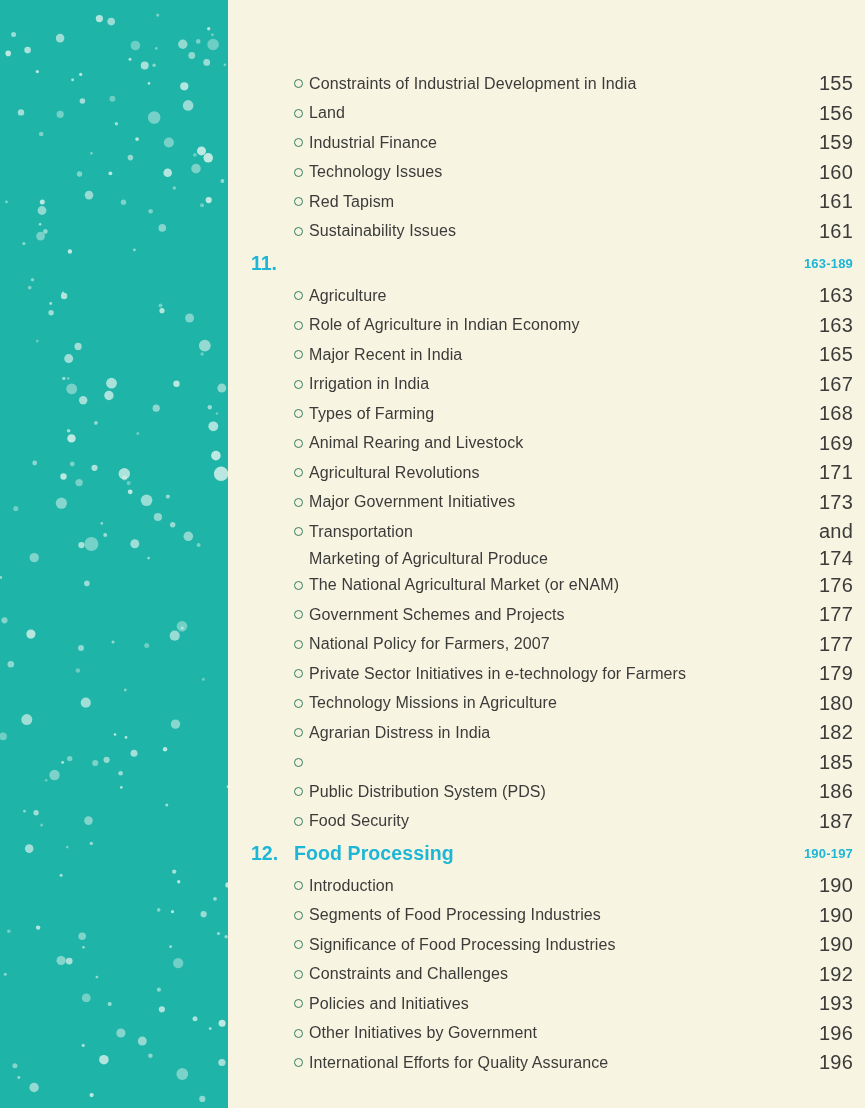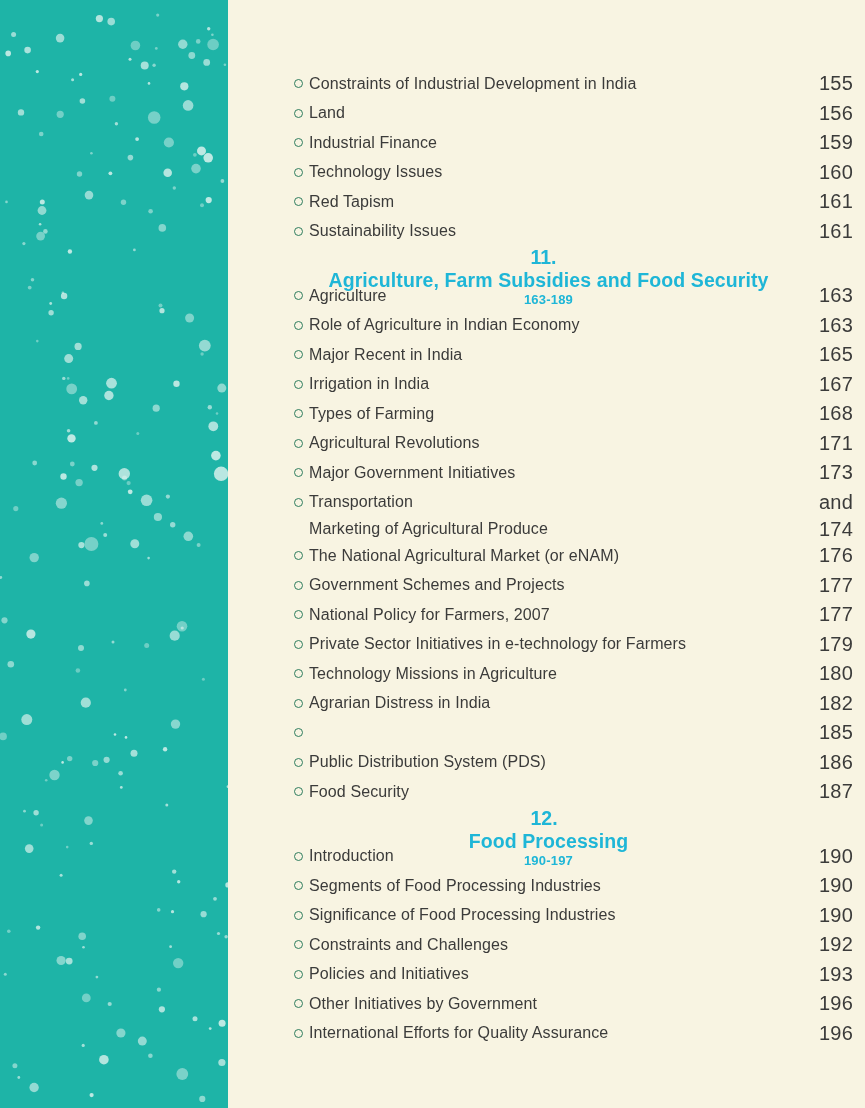--- a/index.html
+++ b/index.html
@@ -19,21 +19,21 @@
     background:var(--teal);overflow:hidden;
   }
   .sidebar svg{display:block;}
   .content{
     position:absolute;left:244px;top:0;width:637px;height:1108px;
     padding:69px 28px 0 0;
   }
   .row{display:flex;align-items:center;}
   .row.entry{height:29.5px;}
   .row.cont{height:24px;}
-  .row.chapter{height:35px;flex-direction:column;}
+  .row.chapter{height:35px;}
   .bullet{
     flex:0 0 auto;width:9px;height:9px;margin-left:50px;
     border:1.6px solid var(--bullet);border-radius:50%;
     background:transparent;
   }
   .cont .bullet{visibility:hidden;}
   .label{
     margin-left:6px;font-size:16px;color:var(--text);
     white-space:nowrap;letter-spacing:.1px;
   }
@@ -285,21 +285,20 @@
           <span class="pagenum">161</span>
         </div>
         <div class="row entry">
           <span class="bullet"></span>
           <span class="label">Sustainability Issues</span>
           <span class="spacer"></span>
           <span class="pagenum">161</span>
         </div>
         <div class="row chapter">
           <span class="ch-num">11.</span>
-          <span class="ch-title">Agriculture, Farm Subsidies and Food Security</span>
           <span class="spacer"></span>
           <span class="ch-pages">163-189</span>
         </div>
         <div class="row entry">
           <span class="bullet"></span>
           <span class="label">Agriculture</span>
           <span class="spacer"></span>
           <span class="pagenum">163</span>
         </div>
         <div class="row entry">
@@ -318,20 +317,26 @@
           <span class="bullet"></span>
           <span class="label">Irrigation in India</span>
           <span class="spacer"></span>
           <span class="pagenum">167</span>
         </div>
         <div class="row entry">
           <span class="bullet"></span>
           <span class="label">Types of Farming</span>
           <span class="spacer"></span>
           <span class="pagenum">168</span>
+        </div>
+        <div class="row entry">
+          <span class="bullet"></span>
+          <span class="label">Animal Rearing and Livestock</span>
+          <span class="spacer"></span>
+          <span class="pagenum">169</span>
         </div>
         <div class="row entry">
           <span class="bullet"></span>
           <span class="label">Agricultural Revolutions</span>
           <span class="spacer"></span>
           <span class="pagenum">171</span>
         </div>
         <div class="row entry">
           <span class="bullet"></span>
           <span class="label">Major Government Initiatives</span>

